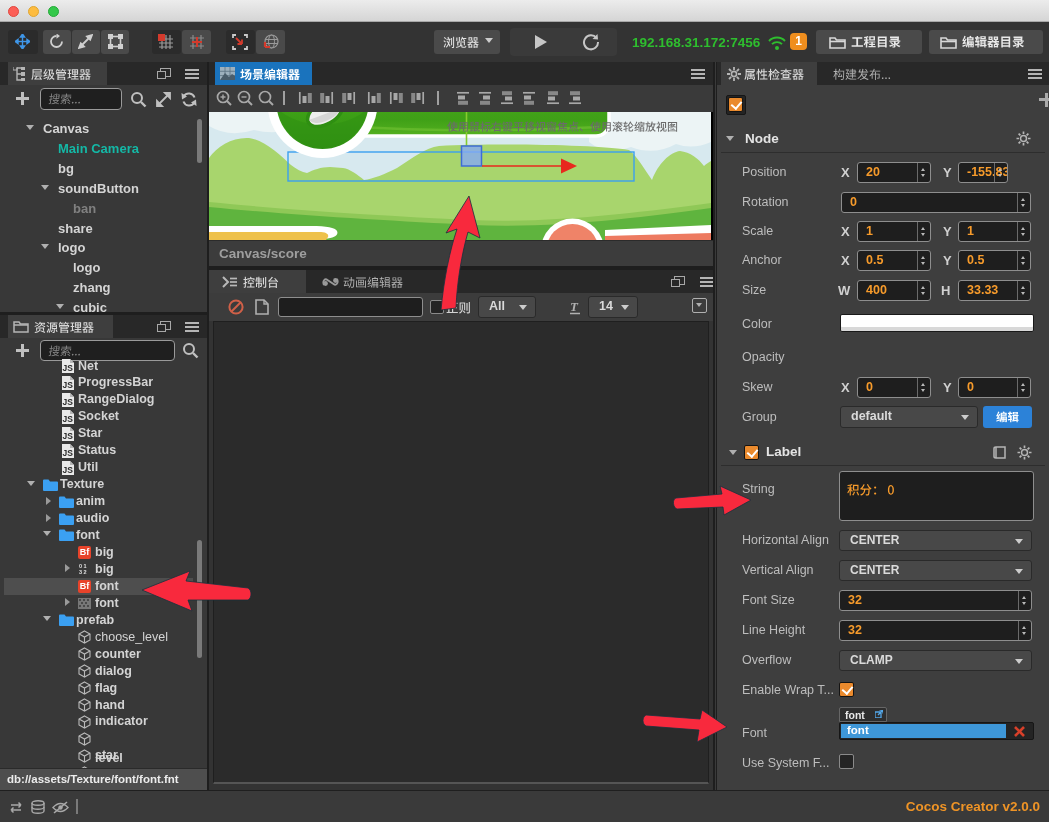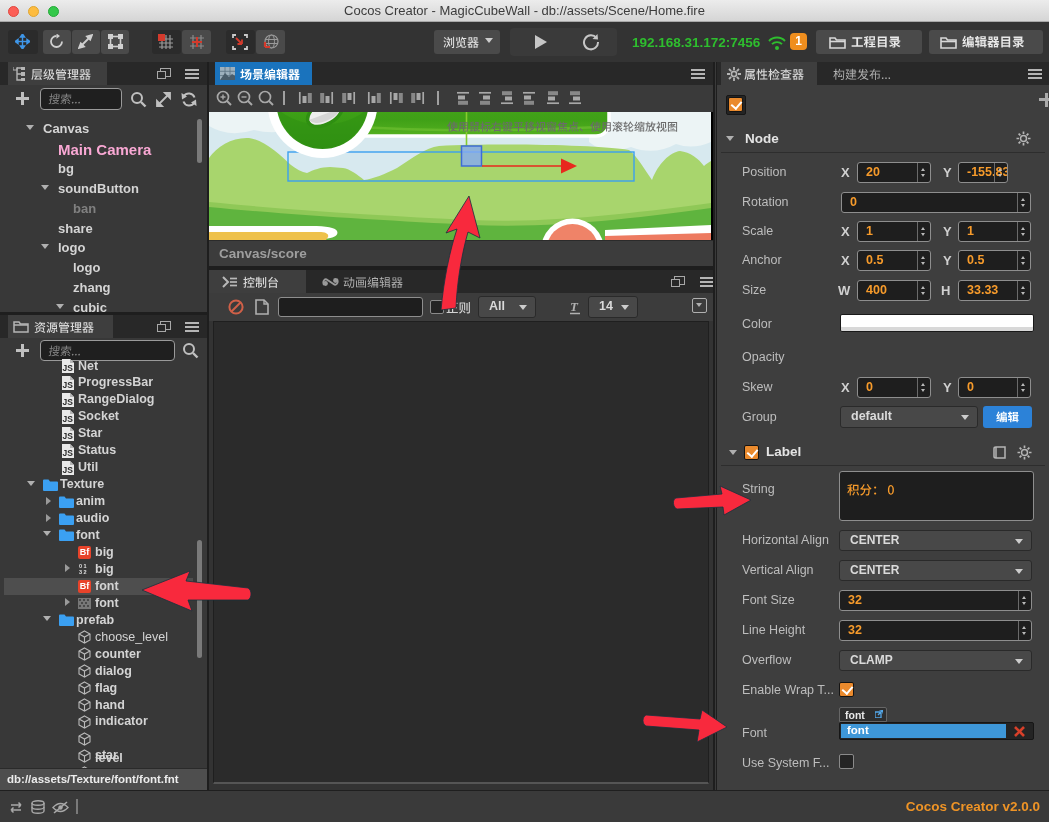--- a/index.html
+++ b/index.html
@@ -24,21 +24,20 @@
 .flicon{position:absolute;width:11px;height:9px;border:1.6px solid #a8a8a8}
 .flicon:after{content:"";position:absolute;left:-4px;top:1.5px;width:7px;height:6px;background:#282828;border:1.6px solid #a8a8a8}
 .tri-d{position:absolute;width:0;height:0;border:4.5px solid transparent;border-top:5.5px solid #b0b0b0}
 .tri-r{position:absolute;width:0;height:0;border:4.5px solid transparent;border-left:5.5px solid #9a9a9a}
 </style></head><body>
 
 <div class="abs" style="left:0;top:0;width:1049px;height:22px;background:linear-gradient(#ececec,#d5d5d5);border-bottom:1px solid #a8a8a8">
 <div class="abs" style="left:8px;top:5.5px;width:11px;height:11px;border-radius:50%;background:#fc5f57;border:0.5px solid #e1483f"></div>
 <div class="abs" style="left:28px;top:5.5px;width:11px;height:11px;border-radius:50%;background:#fdbc40;border:0.5px solid #e0a631"></div>
 <div class="abs" style="left:48px;top:5.5px;width:11px;height:11px;border-radius:50%;background:#34c84a;border:0.5px solid #24a938"></div>
-<div class="txt" style="left:0;right:0;top:3px;text-align:center;font-size:13px;color:#3c3c3c">Cocos Creator - MagicCubeWall - db://assets/Scene/Home.fire</div>
 </div>
 <div class="abs" style="left:8px;top:30px;width:30px;height:24px;background:#2b2b2b;border-radius:3px">
     <svg width="15" height="15" style="position:absolute;left:7px;top:4px" viewBox="0 0 15 15">
 <g stroke="#3f96e8" stroke-width="1.4" fill="#3f96e8">
         <line x1="7.5" y1="2.5" x2="7.5" y2="12.5"></line>
         <line x1="2.5" y1="7.5" x2="12.5" y2="7.5"></line>
 <path d="M7.5,0 L9.6,3 L5.4,3 Z"></path>
         <path d="M7.5,15 L9.6,12 L5.4,12 Z"></path>
         <path d="M0,7.5 L3,5.4 L3,9.6 Z"></path>
         <path d="M15,7.5 L12,5.4 L12,9.6 Z"></path>
@@ -187,21 +186,21 @@
         <path d="M0.5,1 L6,4.5 L1,7.5 Z" fill="#c0c0c0"></path>
         <path d="M15.5,14 L10,10.5 L15,7.5 Z" fill="#c0c0c0"></path>
       </svg>
 </div>
     <svg style="position:absolute;left:48px;top:28px;" width="34" height="18" viewBox="0 0 34 18">
       <path transform="translate(0 13.3) skewX(-8)" d="M0.4 -3.6Q1.1 -3.8 2 -4.1Q2.9 -4.4 3.9 -4.8L4 -4Q3.2 -3.7 2.3 -3.3Q1.4 -3 0.7 -2.7ZM0.5 -7.3H3.9V-6.5H0.5ZM1.9 -9.7H2.7V-0.2Q2.7 0.2 2.6 0.4Q2.6 0.6 2.4 0.7Q2.1 0.8 1.8 0.8Q1.5 0.9 1 0.9Q1 0.7 0.9 0.5Q0.8 0.2 0.7 0Q1.1 0 1.3 0Q1.6 0 1.7 0Q1.8 0 1.9 0Q1.9 -0 1.9 -0.1ZM6.4 -9.2 7 -8.7Q6.5 -8.4 5.9 -8.2Q5.3 -8 4.8 -7.8Q4.7 -8 4.7 -8.1Q4.6 -8.3 4.5 -8.4Q5 -8.6 5.5 -8.8Q6 -9 6.4 -9.2ZM4.5 -8.4 5.3 -8.2V-4.5H4.5ZM4.8 -5.2H9.7V-8H8.3V-8.7H10.5V-4.5H4.8ZM4.8 -6.9H6.5V-6.3H4.8ZM8.4 -6.9H10.1V-6.3H8.4ZM7.1 -9.7H7.9V-3H7.1ZM4.4 -3.3H9.9V-2.6H4.4ZM9.6 -3.3H9.8L10 -3.4L10.5 -3.1Q10.1 -2.2 9.4 -1.5Q8.7 -0.8 7.8 -0.3Q7 0.2 6 0.5Q4.9 0.8 3.9 0.9Q3.8 0.8 3.7 0.6Q3.6 0.4 3.5 0.2Q4.5 0.1 5.4 -0.2Q6.4 -0.4 7.2 -0.8Q8 -1.3 8.7 -1.9Q9.3 -2.4 9.6 -3.2ZM5.5 -2.8Q6 -2.1 6.8 -1.4Q7.7 -0.8 8.7 -0.4Q9.8 -0 11.1 0.2Q11 0.3 10.9 0.4Q10.8 0.5 10.7 0.7Q10.6 0.8 10.6 0.9Q9.3 0.6 8.2 0.2Q7.1 -0.3 6.2 -1Q5.4 -1.7 4.8 -2.6Z M16.8 -9.7H17.7V-6.4H16.8ZM19.1 -3.8 19.8 -4.2Q20.2 -3.8 20.6 -3.4Q21.1 -3 21.5 -2.6Q21.9 -2.2 22.1 -1.9L21.4 -1.4Q21.2 -1.8 20.8 -2.2Q20.4 -2.6 20 -3Q19.6 -3.4 19.1 -3.8ZM18.8 -1.2 19.4 -1.6Q19.9 -1.4 20.4 -1.1Q21 -0.7 21.5 -0.4Q22 -0.1 22.3 0.2L21.6 0.7Q21.3 0.4 20.8 0.1Q20.3 -0.3 19.8 -0.6Q19.3 -0.9 18.8 -1.2ZM14.8 -1.6 15.6 -1.3Q15.3 -0.9 14.8 -0.5Q14.3 -0.2 13.8 0.1Q13.3 0.5 12.9 0.7Q12.8 0.6 12.7 0.5Q12.6 0.4 12.4 0.3Q12.3 0.2 12.2 0.1Q12.9 -0.2 13.6 -0.6Q14.3 -1.1 14.8 -1.6ZM12.4 -8.6H22.1V-7.9H12.4ZM12.3 -6.8H22.3V-4.7H21.4V-6.1H13.1V-4.7H12.3ZM12.9 -1.8Q12.9 -1.8 12.8 -2Q12.8 -2.1 12.8 -2.3Q12.7 -2.4 12.7 -2.5Q13 -2.6 13.3 -2.7Q13.7 -2.8 14.2 -3Q14.5 -3.1 15.1 -3.3Q15.6 -3.6 16.3 -3.9Q17 -4.3 17.8 -4.7Q18.6 -5.1 19.2 -5.5L19.9 -5Q18.3 -4.1 16.7 -3.3Q15 -2.6 13.4 -2.1V-2.1Q13.4 -2.1 13.4 -2Q13.3 -2 13.2 -2Q13.1 -1.9 13 -1.9Q12.9 -1.8 12.9 -1.8ZM12.9 -1.8 12.9 -2.3 13.4 -2.6 20.6 -3Q20.6 -2.8 20.7 -2.6Q20.7 -2.5 20.8 -2.4Q19.1 -2.3 17.8 -2.2Q16.6 -2.1 15.8 -2Q14.9 -2 14.4 -1.9Q13.9 -1.9 13.6 -1.9Q13.3 -1.8 13.1 -1.8Q13 -1.8 12.9 -1.8ZM13.7 -3.7Q13.7 -3.8 13.7 -3.9Q13.6 -4 13.6 -4.2Q13.5 -4.3 13.5 -4.4Q13.7 -4.4 13.9 -4.5Q14.1 -4.6 14.3 -4.7Q14.5 -4.8 14.7 -4.9Q15 -5.1 15.4 -5.3Q15.7 -5.5 16.1 -5.8Q16.4 -6 16.7 -6.3L17.4 -5.8Q16.6 -5.3 15.8 -4.8Q15 -4.4 14.2 -4V-4Q14.2 -4 14.1 -4Q13.9 -3.9 13.8 -3.8Q13.7 -3.8 13.7 -3.7ZM13.7 -3.7 13.7 -4.2 14.1 -4.4 18.1 -4.6Q18.1 -4.5 18 -4.3Q18 -4.1 18 -4Q16.9 -4 16.2 -3.9Q15.4 -3.9 15 -3.8Q14.5 -3.8 14.3 -3.8Q14 -3.7 13.9 -3.7Q13.8 -3.7 13.7 -3.7ZM17 -2.5H17.8V-0.1Q17.8 0.3 17.7 0.4Q17.7 0.6 17.4 0.7Q17.1 0.8 16.7 0.8Q16.2 0.9 15.6 0.9Q15.5 0.7 15.5 0.5Q15.4 0.2 15.3 0.1Q15.6 0.1 15.9 0.1Q16.2 0.1 16.5 0.1Q16.7 0.1 16.8 0.1Q16.9 0.1 17 0Q17 -0 17 -0.1Z M24.6 0.2Q24.3 0.2 24.1 -0.1Q23.8 -0.3 23.8 -0.6Q23.8 -1 24.1 -1.2Q24.3 -1.5 24.6 -1.5Q24.9 -1.5 25.1 -1.2Q25.4 -1 25.4 -0.6Q25.4 -0.3 25.1 -0.1Q24.9 0.2 24.6 0.2Z M27.8 0.2Q27.5 0.2 27.3 -0.1Q27 -0.3 27 -0.6Q27 -1 27.3 -1.2Q27.5 -1.5 27.8 -1.5Q28.1 -1.5 28.3 -1.2Q28.6 -1 28.6 -0.6Q28.6 -0.3 28.3 -0.1Q28.1 0.2 27.8 0.2Z M31 0.2Q30.7 0.2 30.5 -0.1Q30.2 -0.3 30.2 -0.6Q30.2 -1 30.5 -1.2Q30.7 -1.5 31 -1.5Q31.3 -1.5 31.5 -1.2Q31.8 -1 31.8 -0.6Q31.8 -0.3 31.5 -0.1Q31.3 0.2 31 0.2Z" fill="#8a8a8a"></path>
     </svg>
   </div>
 <div class="tri-d" style="left:26px;top:125px"></div>
 <div class="txt" style="left:43px;top:121px;font-size:13px;font-weight:bold;color:#d4d4d4">Canvas</div>
-<div class="txt" style="left:58px;top:140.9px;font-size:15px;font-weight:bold;color:#f9a8d4">Main Camera</div>
+<div class="txt" style="left:58px;top:140.9px;font-size:13px;font-weight:bold;color:#14b8a6">Main Camera</div>
 <div class="txt" style="left:58px;top:160.8px;font-size:13px;font-weight:bold;color:#d4d4d4">bg</div>
 <div class="tri-d" style="left:41px;top:184.70000000000002px"></div>
 <div class="txt" style="left:58px;top:180.70000000000002px;font-size:13px;font-weight:bold;color:#d4d4d4">soundButton</div>
 <div class="txt" style="left:73px;top:200.60000000000002px;font-size:13px;font-weight:bold;color:#808080">ban</div>
 <div class="txt" style="left:58px;top:220.50000000000003px;font-size:13px;font-weight:bold;color:#d4d4d4">share</div>
 <div class="tri-d" style="left:41px;top:244.40000000000003px"></div>
 <div class="txt" style="left:58px;top:240.40000000000003px;font-size:13px;font-weight:bold;color:#d4d4d4">logo</div>
 <div class="txt" style="left:73px;top:260.3px;font-size:13px;font-weight:bold;color:#d4d4d4">logo</div>
 <div class="txt" style="left:73px;top:280.2px;font-size:13px;font-weight:bold;color:#d4d4d4">zhang</div>
 <div class="tri-d" style="left:56px;top:304.09999999999997px"></div>

